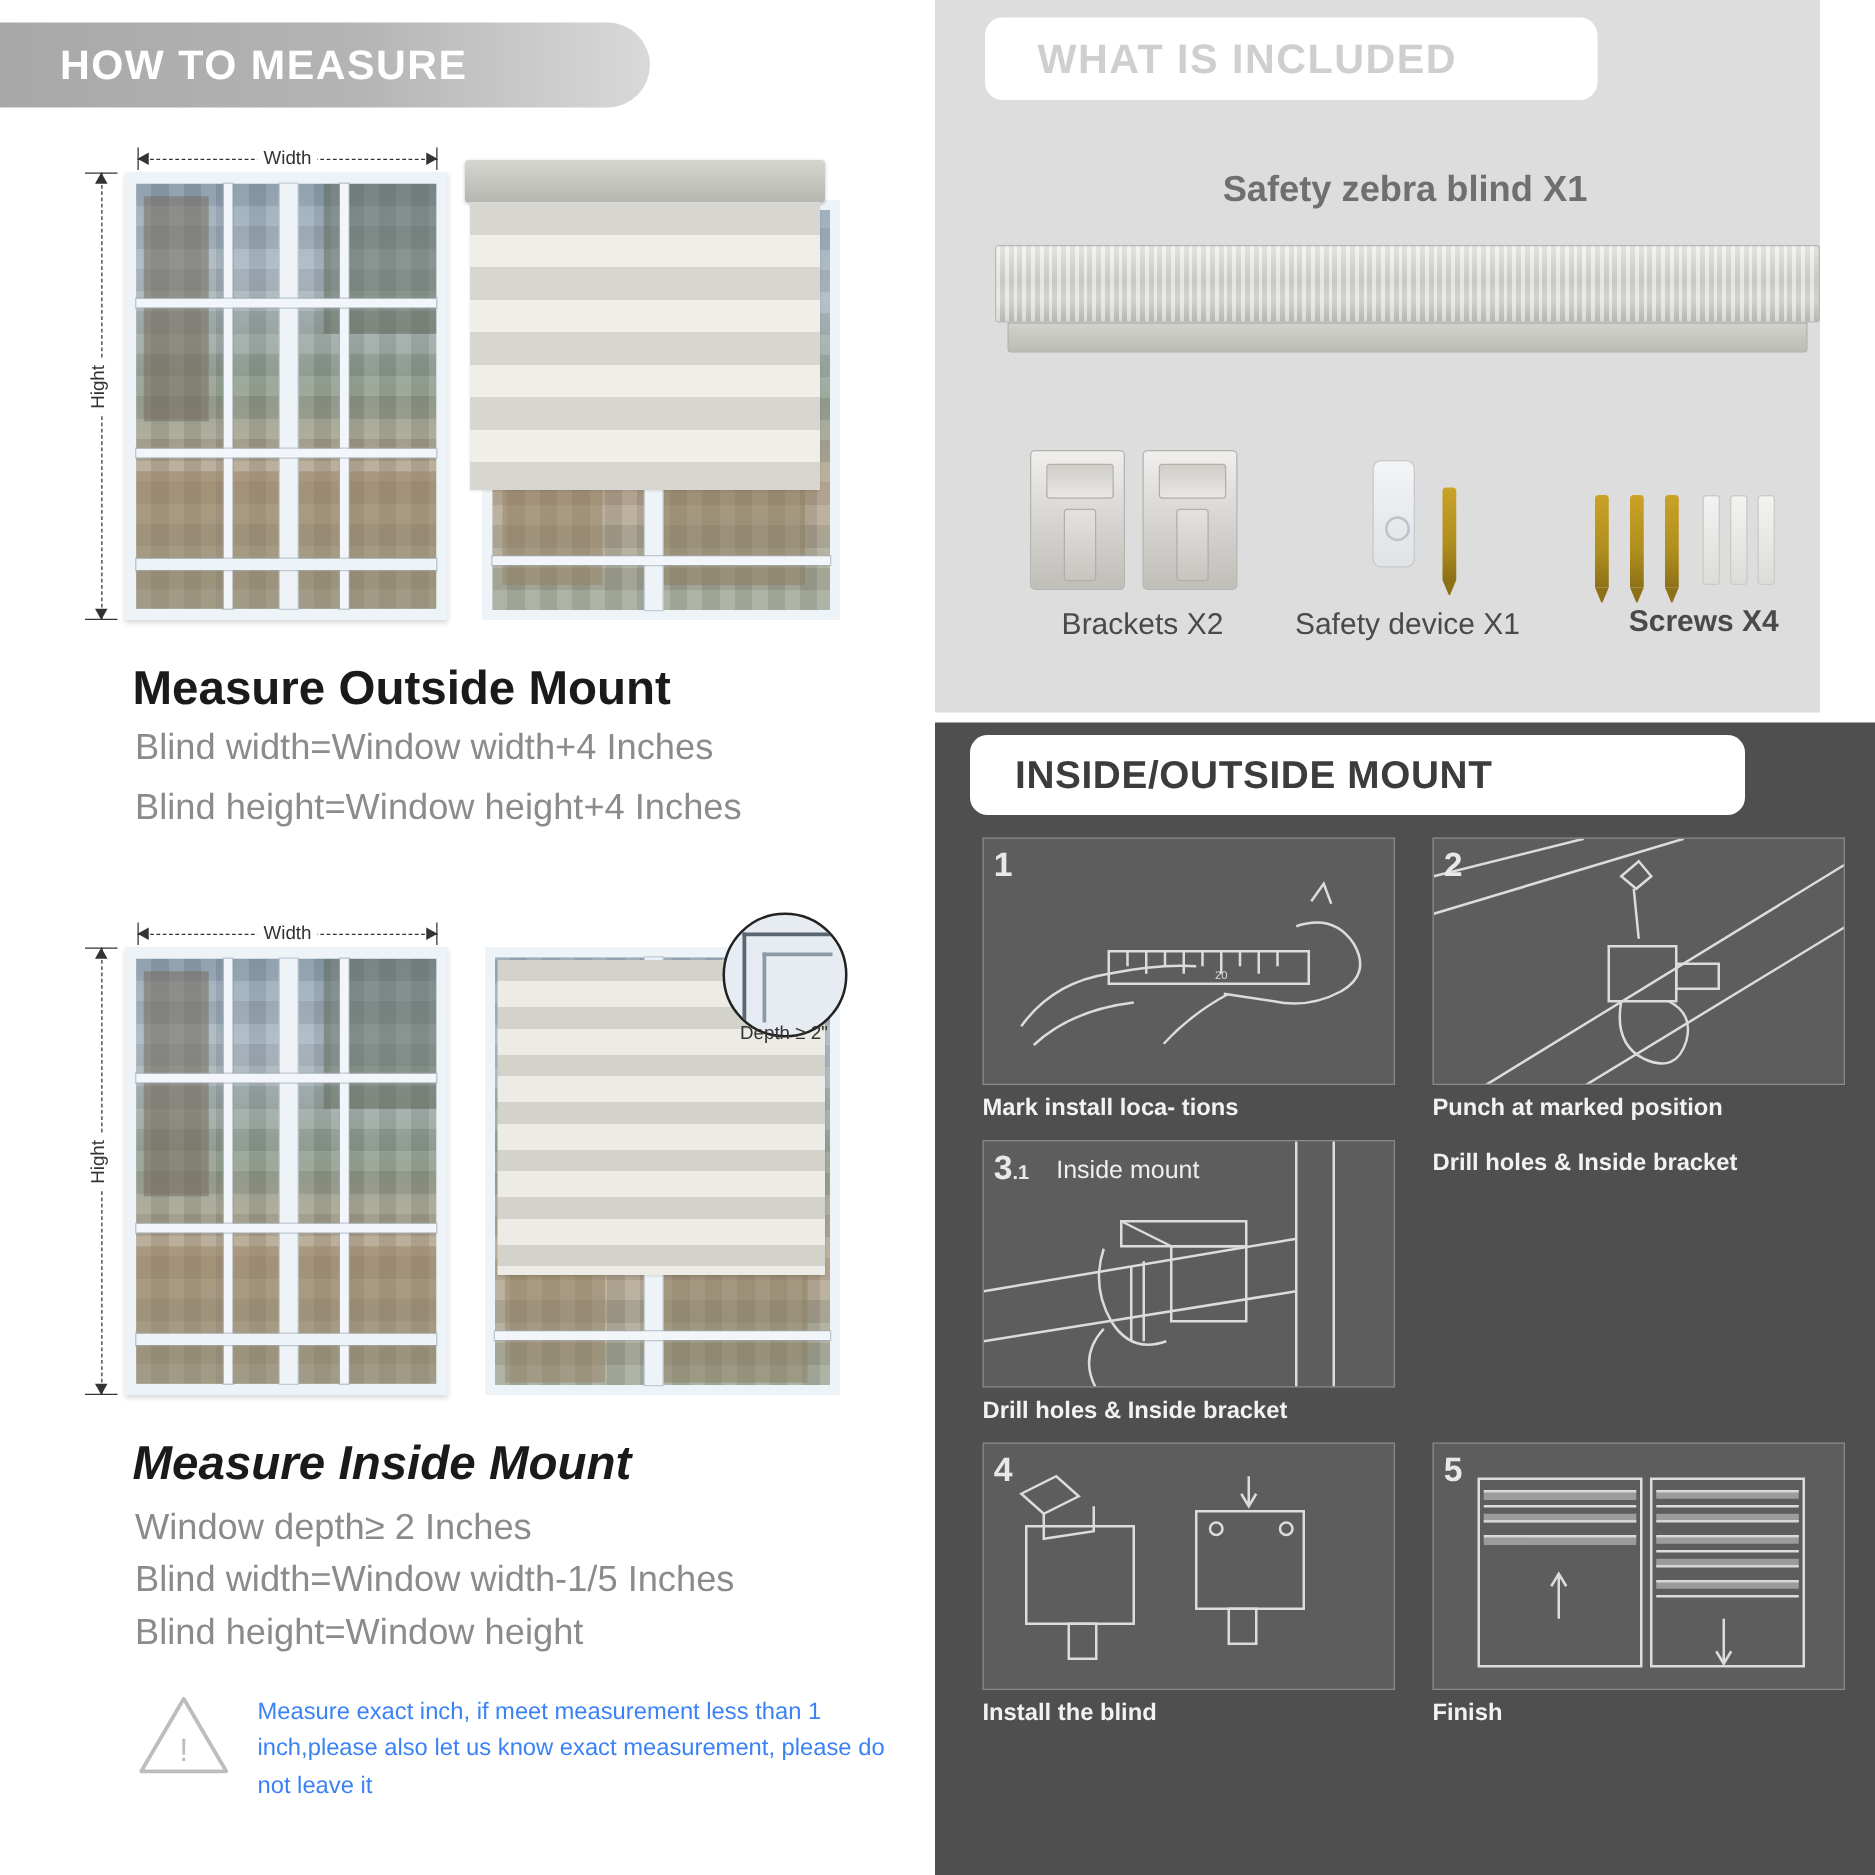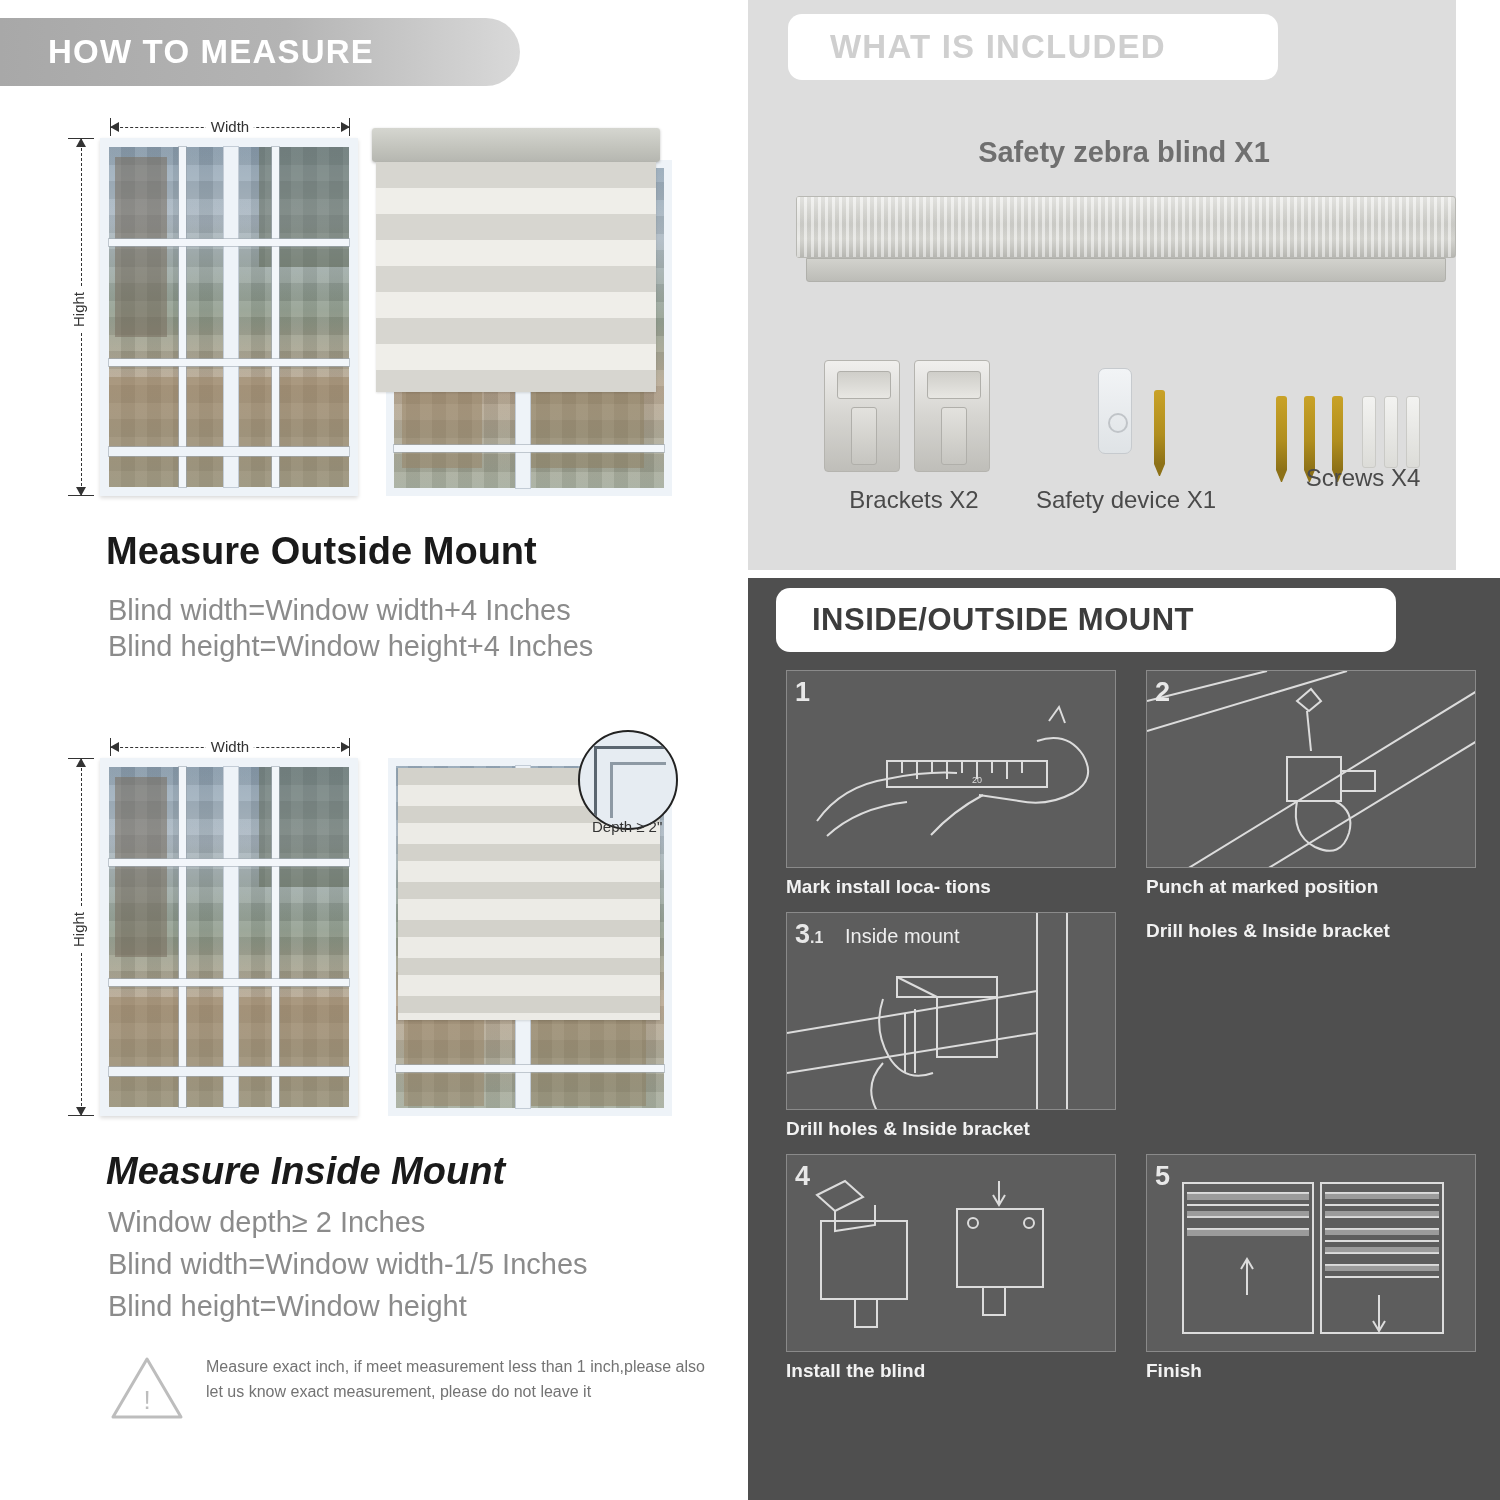--- a/index.html
+++ b/index.html
@@ -120,21 +120,21 @@
   }
   .line {
     position: absolute; font-size: 29px; color: #8b8b8b;
   }
 
   .note {
     position: absolute; left: 110px; top: 1355px; width: 600px;
     display: flex; gap: 22px; align-items: flex-start;
   }
   .warn-tri { width: 74px; height: 66px; flex: none; position: relative; }
-  .note-text { font-size: 16px; color: #737373; line-height: 1.55; }
+  .note-text { font-size: 19px; color: #3b82f6; line-height: 1.55; }
 
   
   .depth-circle {
     position: absolute; width: 100px; height: 100px; border-radius: 50%;
     border: 2px solid #222; background: #e6ecf2; overflow: hidden;
   }
   .depth-circle .corner-a { position:absolute; left:14px; top:14px; width:72px; height:72px; border-left:3px solid #5b6670; border-top:3px solid #5b6670;}
   .depth-circle .corner-b { position:absolute; left:30px; top:30px; width:56px; height:56px; border-left:3px solid #8d99a4; border-top:3px solid #8d99a4;}
   .depth-label { position:absolute; font-size:15px; color:#333; }
 
@@ -298,21 +298,21 @@
             <div class="bldg" style="left:130px; top:170px; width:120px; height:130px; background:rgba(140,125,95,.5);"></div>
           </div>
           <div class="center-post" style="left:122px;"></div>
           <div class="mullion-h" style="left:0; bottom:36px; width:100%; height:7px;"></div>
         </div>
         <div class="blind-head" style="left:372px; top:28px; width:288px; height:34px;"></div>
         <div class="blind-fabric" style="left:376px; top:62px; width:280px; height:230px;"></div>
       </div>
 
       <div class="heading" style="left:106px; top:430px;">Measure Outside Mount</div>
-      <div class="line" style="left:108px; top:494px;">Blind width=Window width+4 Inches</div>
+      <div class="line" style="left:108px; top:482px;">Blind width=Window width+4 Inches</div>
       <div class="line" style="left:108px; top:530px;">Blind height=Window height+4 Inches</div>
     </div>
 
     <div class="measure-block block2">
 
       <div class="dim-width-line" style="left:110px; top:18px; width:240px;">
         <div class="dashline-h"></div>
         <div class="arrow-l"></div>
         <div class="arrow-r"></div>
         <div class="tick-v" style="left:0; top:0; height:18px;"></div>
@@ -398,21 +398,21 @@
       <div class="safety" style="left:350px; top:368px;"></div>
       <div class="screw" style="left:406px; top:390px;"></div>
       <div class="part-caption" style="left:268px; top:486px; width:220px;">Safety device X1</div>
 
       <div class="screw" style="left:528px; top:396px;"></div>
       <div class="screw" style="left:556px; top:396px;"></div>
       <div class="screw" style="left:584px; top:396px;"></div>
       <div class="anchor" style="left:614px; top:396px;"></div>
       <div class="anchor" style="left:636px; top:396px;"></div>
       <div class="anchor" style="left:658px; top:396px;"></div>
-      <div class="part-caption" style="left:510px; top:464px; width:210px;">Screws X4</div>
+      <div class="part-caption" style="left:510px; top:484px; width:210px;font-weight:bold;">Screws X4</div>
     </div>
 
     <div class="mount-panel">
       <div class="badge-mount">INSIDE/OUTSIDE MOUNT</div>
 
       <div class="steps">
 
         <div class="step">
           <div class="step-img">
             <span class="step-num">1</span>

